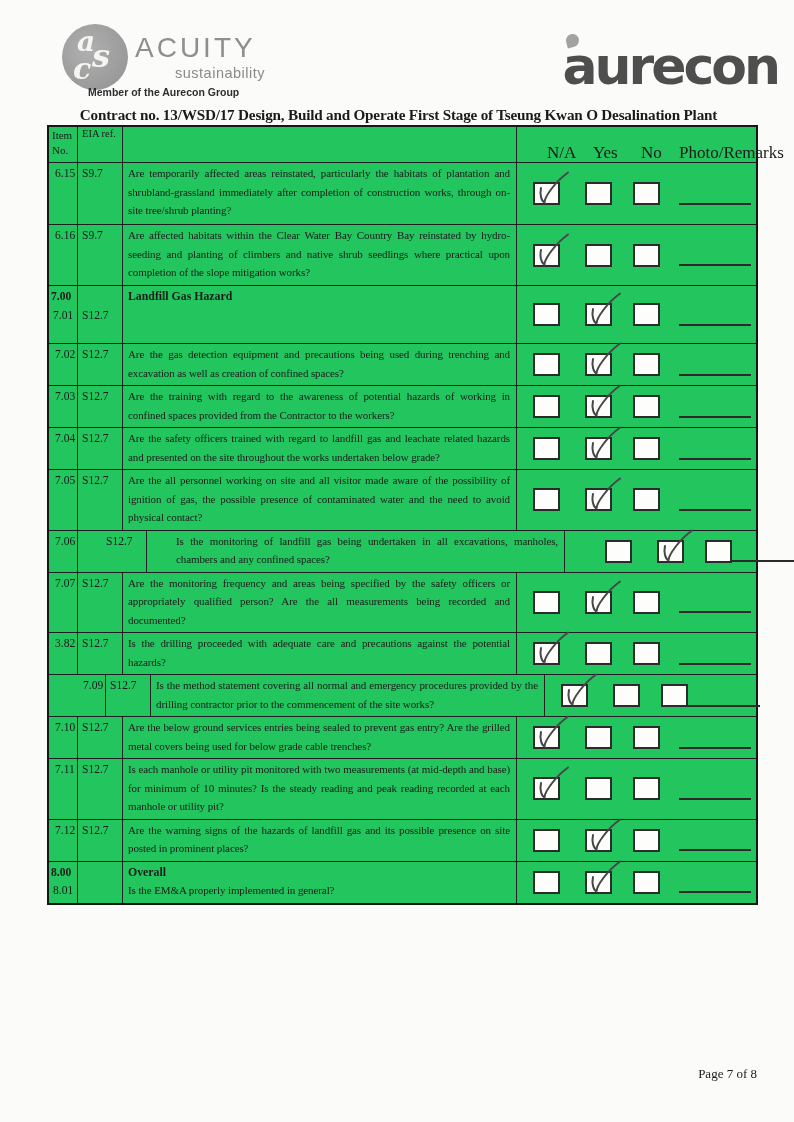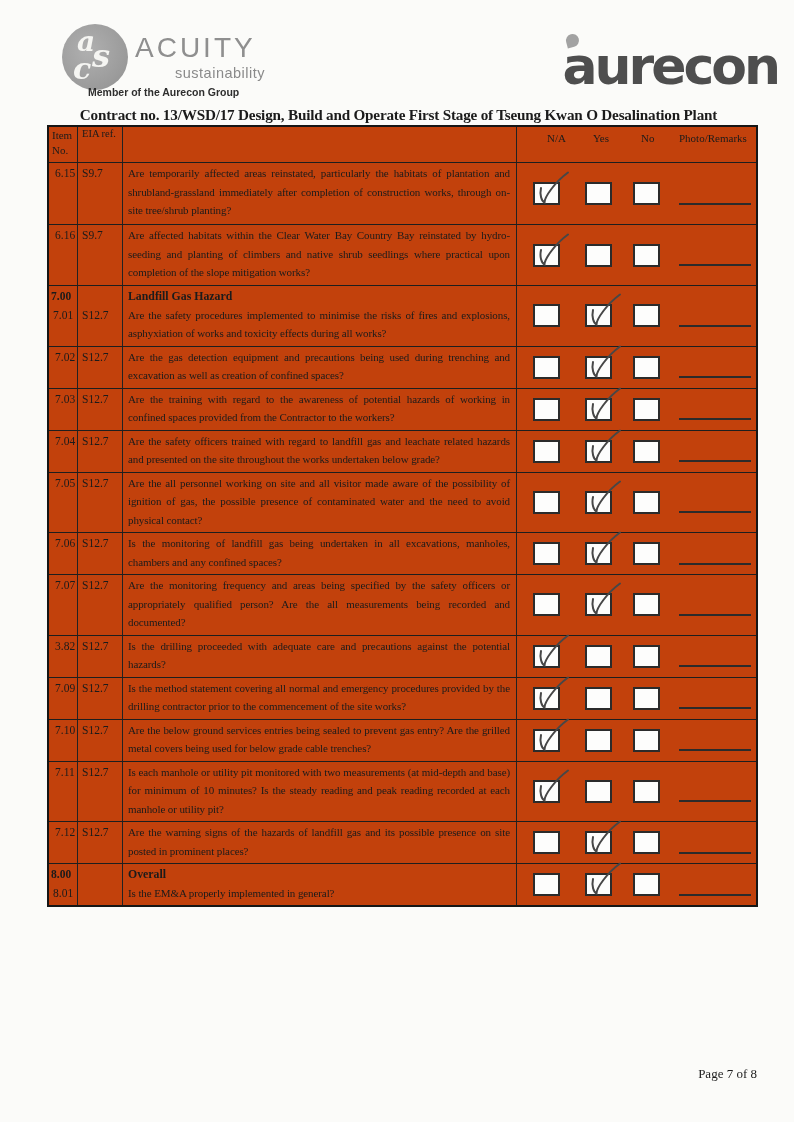--- a/index.html
+++ b/index.html
@@ -26,62 +26,62 @@
         letter-spacing:-3px;color:#4e4e4e;line-height:68px;}
   .aurecon-spark{position:absolute;left:4px;top:2px;width:13px;height:13px;background:#8c8c8c;
         border-radius:60% 60% 60% 0;transform:rotate(-15deg);opacity:.8;}
 
   
   .doc-title{position:absolute;left:40px;top:106px;width:717px;text-align:center;
         font-weight:bold;font-size:15.2px;letter-spacing:-.2px;white-space:nowrap;}
 
   
   .checklist{position:absolute;left:47px;top:125px;width:711px;border:2px solid #161616;
-        box-sizing:border-box;background:#c2410c;}
+        box-sizing:border-box;background:#22c55e;}
   .thead,.row{display:flex;box-sizing:border-box;}
   .row{border-top:1.5px solid #1e1e1e;}
   .thead{height:35px;}
   .c-item{width:29px;flex:none;border-right:1.3px solid #222;box-sizing:border-box;
         padding:1px 1px 2px 3px;font-size:11.5px;}
   .c-ref{width:45px;flex:none;border-right:1.3px solid #222;box-sizing:border-box;
         padding:1px 1px 2px 4px;font-size:11.5px;}
   .c-q{width:394px;flex:none;border-right:1.3px solid #222;box-sizing:border-box;
         padding:1px 6px 3px 5px;}
   .c-checks{flex:1;min-width:0;position:relative;display:flex;align-items:center;}
   .c-item div,.c-ref div{line-height:18.5px;}
   .sec-item{font-weight:bold;margin-left:-1px;}
   .sub-item{padding-left:3px;}
   .sec-item + .sub-item{padding-left:1px;}
   .sec-ref{height:18.5px;}
   .q-text{font-size:11px;line-height:18.5px;text-align:justify;letter-spacing:-.1px;}
   .sec-title{font-weight:bold;font-size:11.8px;line-height:18.5px;}
-  .hl{position:absolute;top:5px;font-size:11px;color:#1b1b1b;}
+  .hl{position:absolute;top:16px;font-size:17px;color:#1b1b1b;}
   .hl-na{left:30px;}.hl-yes{left:76px;}.hl-no{left:124px;}.hl-remarks{left:162px;}
   .thead .c-item div{line-height:15px;font-size:11px;}
   .thead .c-ref{font-size:10.5px;}
   .cb{position:relative;width:27px;height:23px;flex:none;border:2px solid #2b2b2b;
         box-sizing:border-box;background:#fdfdfc;}
   .cb-na{margin-left:16px;}
   .cb-yes{margin-left:25px;}
   .cb-no{margin-left:21px;}
   .tick{position:absolute;left:-3px;top:-13px;width:39px;height:39px;overflow:visible;pointer-events:none;}
   .remark-line{margin-left:auto;margin-right:5px;width:72px;height:2px;background:#2b2b2b;
         transform:translateY(10px);flex:none;}
   
   #table-body .row:nth-child(1){min-height:62px;}
   #table-body .row:nth-child(2){min-height:61px;}
   #table-body .row:nth-child(3){min-height:58px;}
   #table-body .row:nth-child(4){min-height:38px;}
   #table-body .row:nth-child(5){min-height:38px;}
   #table-body .row:nth-child(6){min-height:40px;}
   #table-body .row:nth-child(7){min-height:57px;}
-  #table-body .row:nth-child(8){min-height:39px;}
+  #table-body .row:nth-child(8){min-height:39px;gap:24px;}
   #table-body .row:nth-child(9){min-height:60px;}
   #table-body .row:nth-child(10){min-height:40px;}
-  #table-body .row:nth-child(11){min-height:41px;}
+  #table-body .row:nth-child(11){min-height:41px;padding-left:28px;}
   #table-body .row:nth-child(12){min-height:42px;}
   #table-body .row:nth-child(13){min-height:59px;}
   #table-body .row:nth-child(14){min-height:40px;}
   #table-body .row:nth-child(15){min-height:40px;}
 
   
   .page-footer{position:absolute;right:37px;top:1066px;font-size:13px;}
 </style>
 </head>
 <body>
@@ -176,21 +176,20 @@
     <div class="c-item">
       <div class="sec-item">7.00</div>
       <div class="sub-item">7.01</div>
     </div>
     <div class="c-ref">
       <div class="sec-ref"></div>
       <div class="sub-ref">S12.7</div>
     </div>
     <div class="c-q">
       <div class="sec-title">Landfill Gas Hazard</div>
-      <div class="q-text">Are the safety procedures implemented to minimise the risks of fires and explosions, asphyxiation of works and toxicity effects during all works?</div>
     </div>
     <div class="c-checks">
       <span class="cb cb-na"></span>
       <span class="cb cb-yes">
               <svg class="tick" viewBox="0 0 39 39">
     <path d="M9 17 C7.5 24 9.5 30 12.5 31.5 C12.5 26 23 11 36 1.5" fill="none" stroke="#474747" stroke-width="2" stroke-linecap="round"></path>
   </svg>
             </span>
       <span class="cb cb-no"></span>
       <span class="remark-line"></span>

